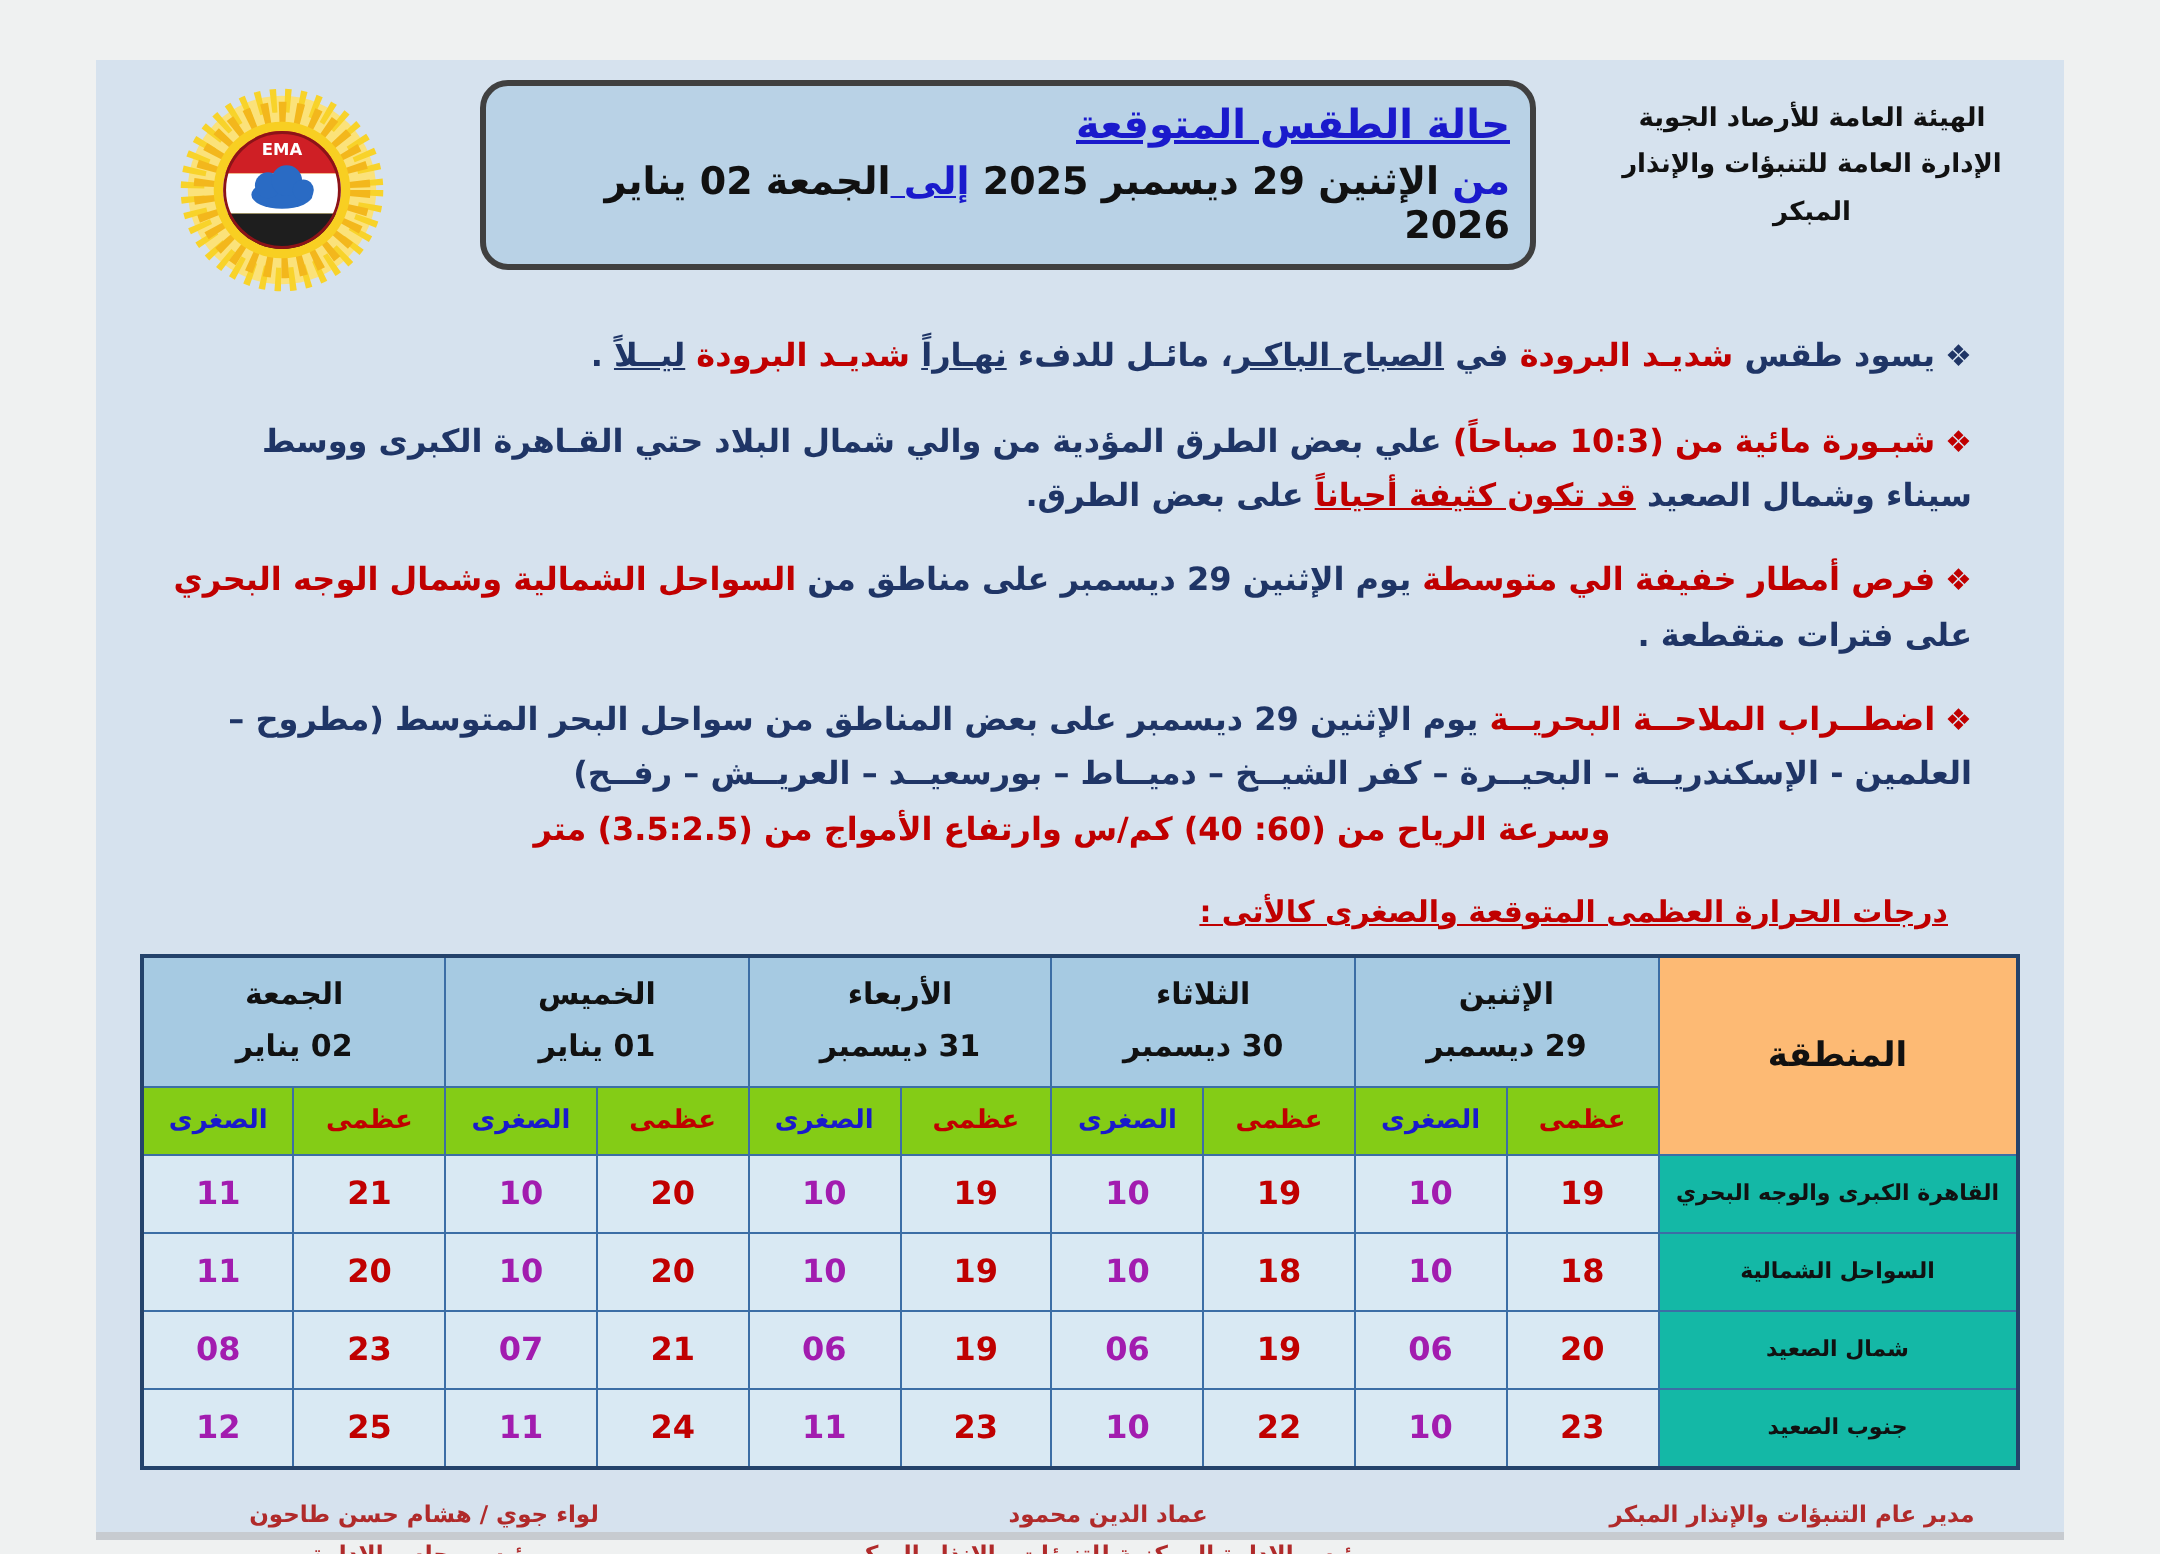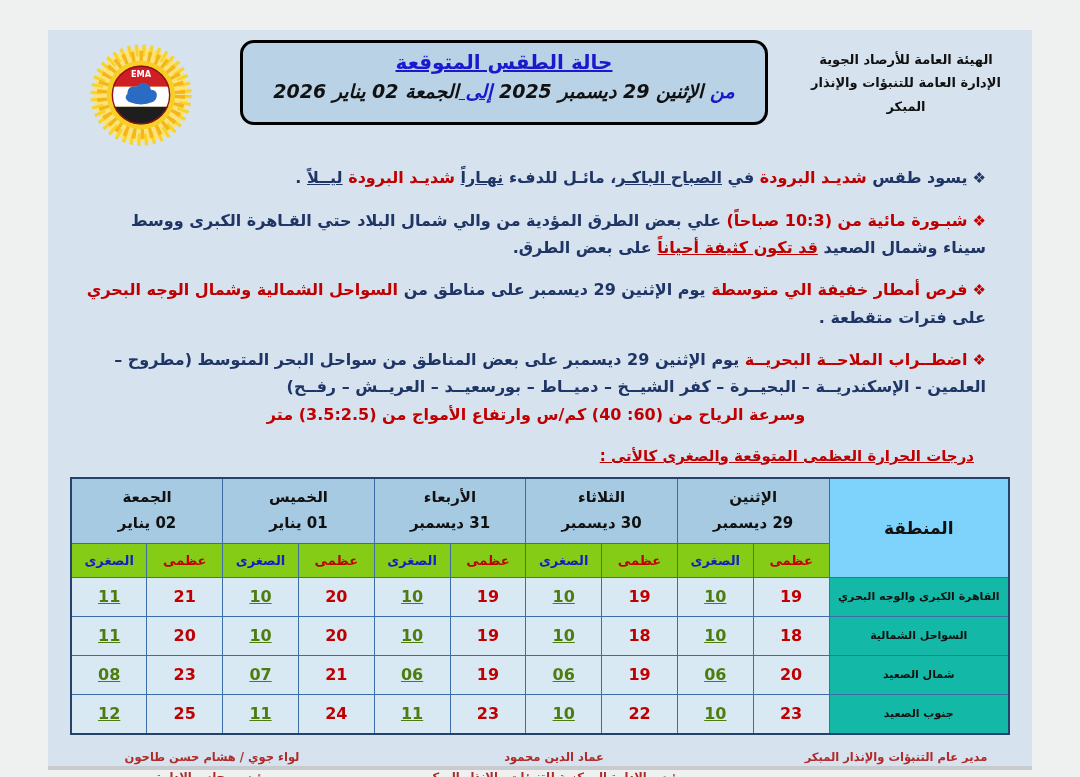--- a/index.html
+++ b/index.html
@@ -24,29 +24,29 @@
     padding:2px 12px 0 18px;
   }
   .org-block{
     width:228px;text-align:center;
     font-size:13px;font-weight:bold;color:#111;
     line-height:1.8;padding-top:10px;
   }
   .title-box{
     width:528px;box-sizing:border-box;
     background:#b9d2e6;
-    border:3px solid #000000;border-radius:14px;
-    text-align:center;padding:5px 10px 20px;
+    border:3px solid #404040;border-radius:14px;
+    text-align:right;padding:5px 10px 8px;
     margin-top:2px;
   }
   .title-main{
     font-size:20px;font-weight:bold;color:#1a1acc;
     text-decoration:underline;margin:2px 0 6px;
   }
-  .title-dates{font-size:19px;font-weight:bold;color:#111;font-style:italic;}
+  .title-dates{font-size:19px;font-weight:bold;color:#111;}
   .title-dates .lbl{color:#1a1acc;}
   .title-dates .lbl-u{color:#1a1acc;text-decoration:underline;}
   .logo-wrap{width:150px;display:flex;justify-content:center;padding-top:4px;}
   
   .bullets{padding:16px 46px 0 38px;}
   .para{
     font-size:16px;font-weight:bold;color:#1f3566;
     line-height:1.7;margin-bottom:15px;text-align:right;
   }
   .para .marker{font-size:15px;margin-left:5px;}
@@ -71,30 +71,30 @@
   table.temps th,table.temps td{
     border:1px solid #3c6ea5;
     text-align:center;vertical-align:middle;
     font-weight:bold;
   }
   th.day{
     background:#a6cae2;color:#111;
     font-size:15px;height:62px;line-height:1.7;margin-left:40px;
   }
   th.region-h{
-    background:#7dd3fc;color:#111;font-size:17px;width:180px;margin-top:24px;
+    background:#fdba74;color:#111;font-size:17px;width:180px;margin-top:24px;
   }
   th.sub{
     background:#84cc16;font-size:13px;height:31px;
   }
   th.sub.mx{color:#c00000;}
   th.sub.mn{color:#1a1acc;}
   td.t{background:#d9e9f3;font-size:16px;height:36px;}
   td.t.mx{color:#c00000;}
-  td.t.mn{color:#4d7c0f;text-decoration:underline;}
+  td.t.mn{color:#a21caf;}
   td.region{
     background:#14b8a6;color:#111;font-size:11px;
   }
   
   .footer{
     display:flex;justify-content:space-between;
     padding:12px 36px 0 64px;
     color:#b02a2a;font-size:11.5px;font-weight:bold;
     text-align:center;line-height:1.8;
   }

